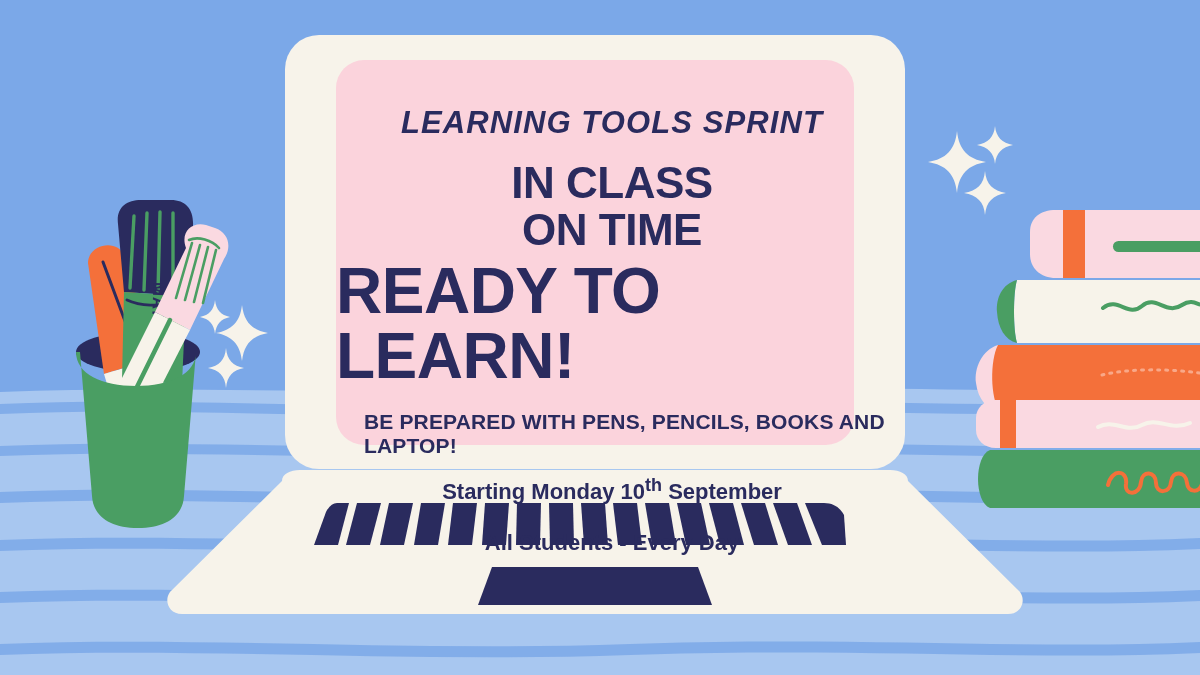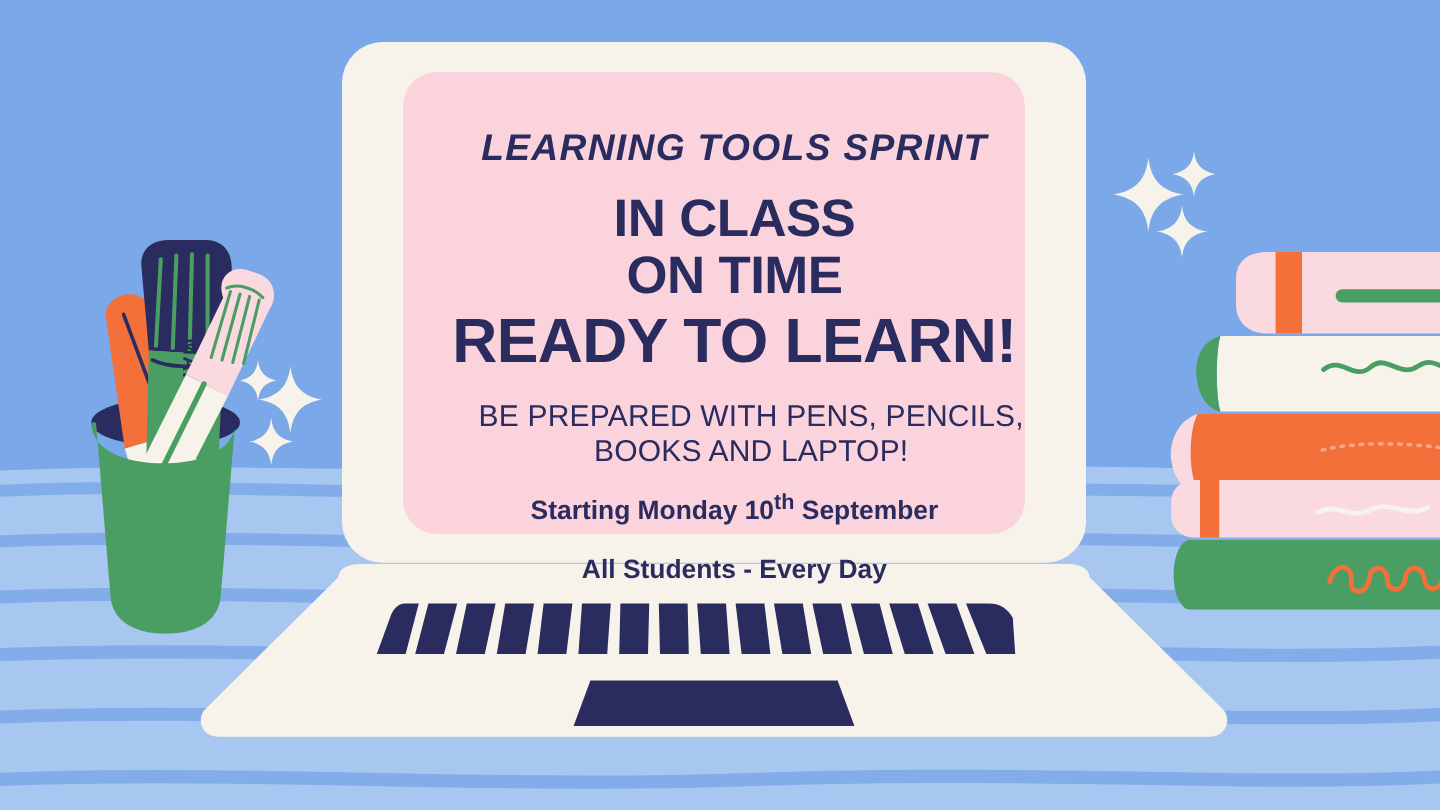--- a/index.html
+++ b/index.html
@@ -14,37 +14,37 @@
     background:#7ba8e8;
   }
   .layer{ position:absolute; top:0; left:0; width:1200px; height:675px; }
   svg.layer{ display:block; }
 
   
   #screen-text{
     position:absolute;
     left:336px; top:60px; width:552px; height:380px;
     display:flex; flex-direction:column; align-items:center;
-    text-align:center; color:#2a2b5e;
+    color:#2a2b5e;
     pointer-events:none;
   }
   #eyebrow{
     font-size:31px; font-weight:bold; font-style:italic;
     letter-spacing:1.1px; line-height:1;
     margin-top:47px;
   }
   .headline{
     font-weight:bold; font-size:44px; line-height:1.02;
     letter-spacing:-0.5px;
   }
   #hl1{ margin-top:23px; }
   #hl2{ margin-top:2px; }
-  #hl3{ margin-top:6px; font-size:52px; }
+  #hl3{ margin-top:6px; font-size:64px; }
   #subline{
-    font-size:25px; font-weight:normal; letter-spacing:0.15px;
+    font-size:21px; font-weight:bold; letter-spacing:0.15px;
     margin-top:21px;
     padding-left:28px;
   }
   #date-line{
     font-size:22px; font-weight:bold; margin-top:17px;
   }
   #date-line sup{ font-size:18px; vertical-align:super; }
   #aud-line{
     font-size:22px; font-weight:bold; margin-top:24px;
   }

